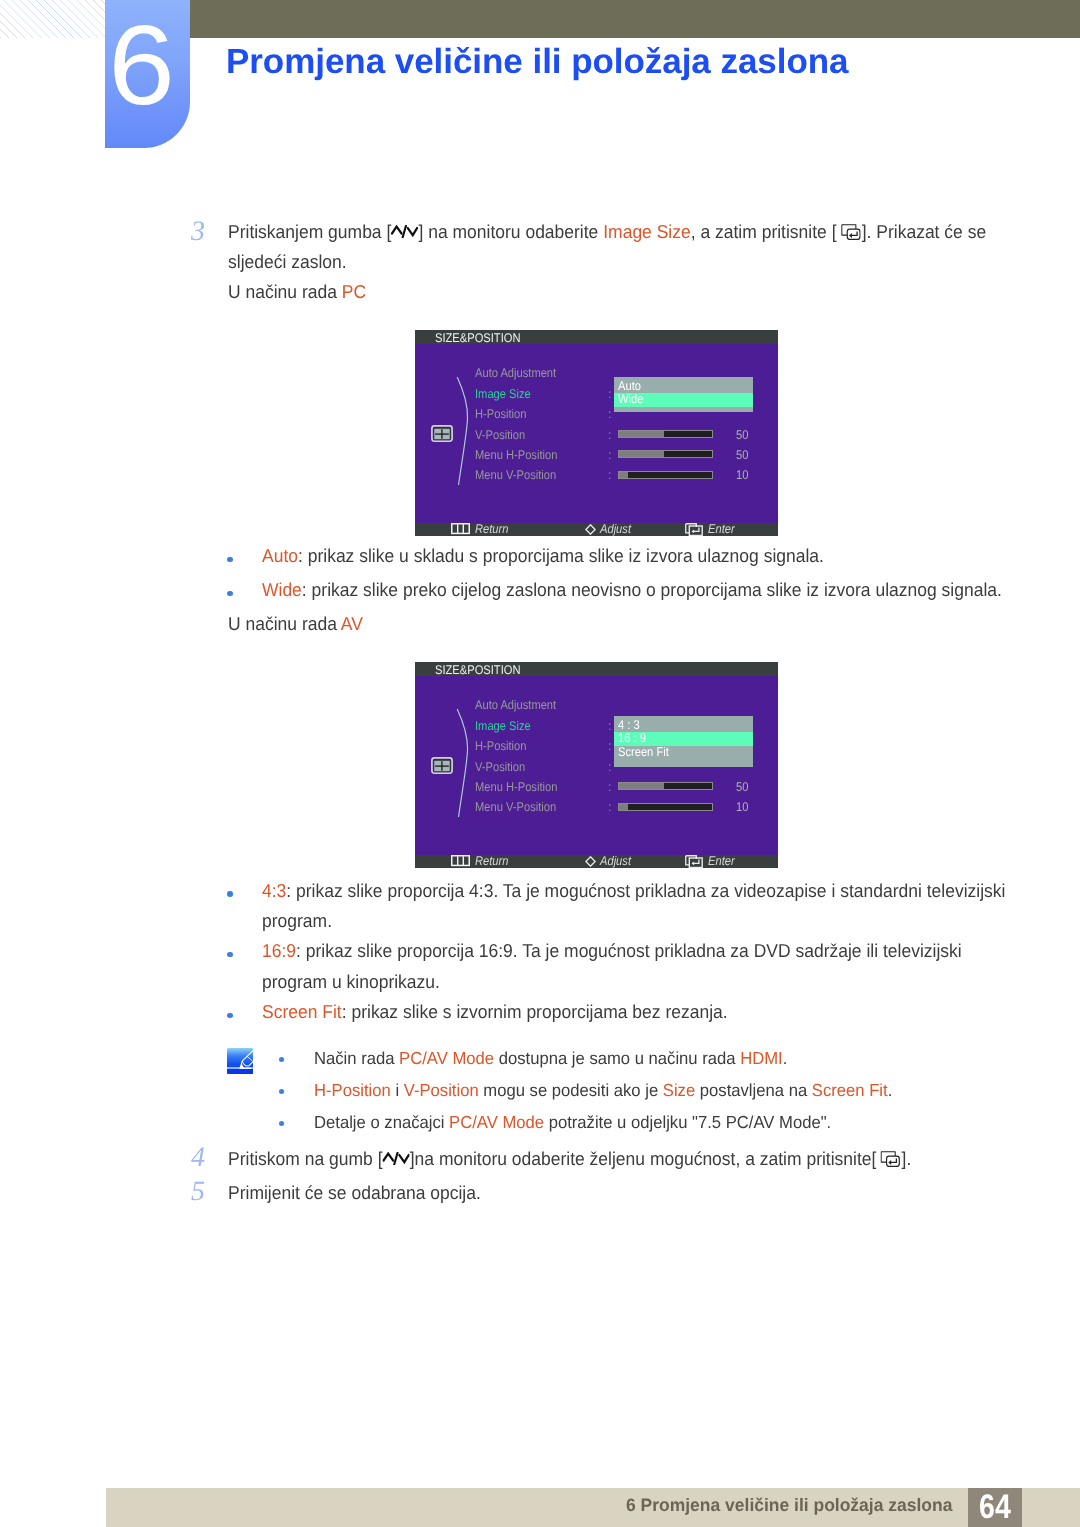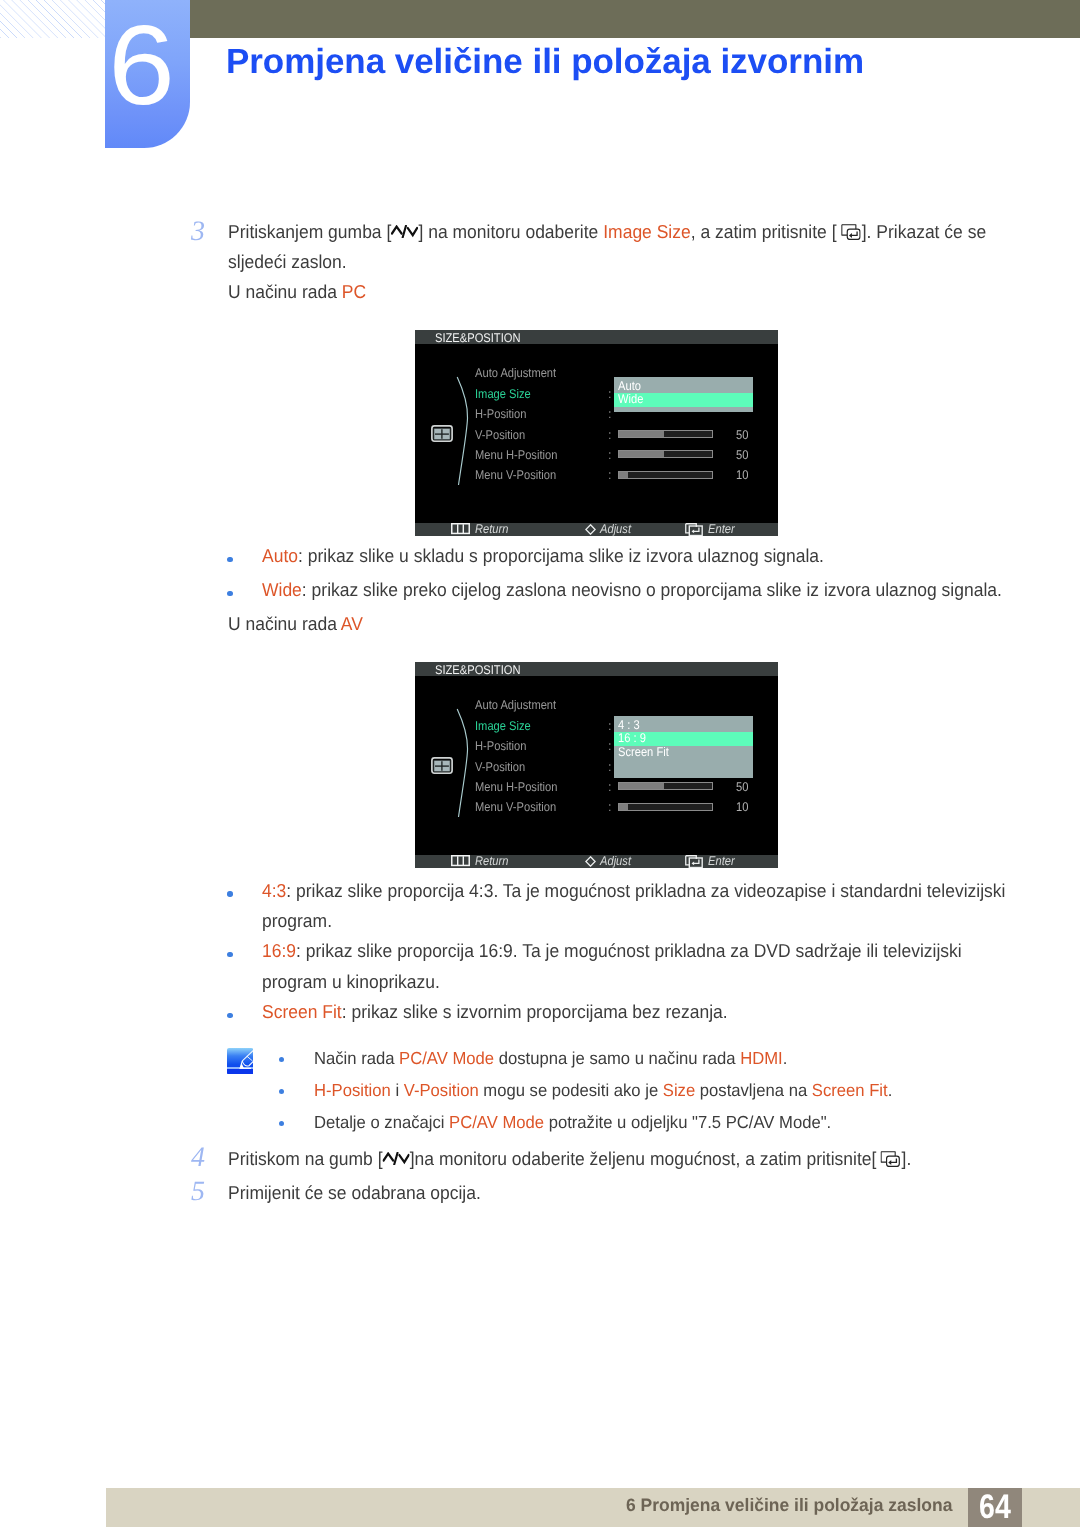--- a/index.html
+++ b/index.html
@@ -30,21 +30,21 @@
   .ln{position:absolute;color:#3c3c3c;font-size:18.7px;white-space:nowrap;
       transform:scaleX(0.936);transform-origin:0 0;}
   .or{color:#dd5528;}
   .bu{position:absolute;width:5.4px;height:5.4px;border-radius:50%;background:#3d7fe0;}
   .nbu{position:absolute;width:5.2px;height:5.2px;border-radius:50%;background:#3d7fe0;}
   .noteicon{position:absolute;width:26.3px;height:26.3px;line-height:0;}
   .ic-updown{display:inline-block;width:29px;height:13.4px;position:relative;top:-1.5px;line-height:0;}
   .ic-enter{display:inline-block;width:21px;height:16px;position:relative;top:-1.0px;margin-left:4.5px;margin-right:1.4px;line-height:0;}
 
   
-  .osd{position:absolute;width:363px;height:206px;background:#000000;}
+  .osd{position:absolute;width:363px;height:206px;background:#4c1d95;}
   .osd .ttl{position:absolute;left:0;top:0;width:363px;height:13.5px;
        background:#393e3e;color:#f2f3f3;font-size:12.6px;line-height:16.6px;
        padding-left:19.6px;box-sizing:border-box;}
   .osd .ttl span{display:inline-block;transform:scaleX(0.885);transform-origin:0 0;}
   .osd .bot{position:absolute;left:0;bottom:0;width:363px;height:13.5px;background:#393e3e;font-style:italic;}
   .osd .bot b{position:absolute;color:#d5d8d8;font-size:12.6px;font-weight:400;line-height:13px;
       transform:scaleX(0.885);transform-origin:0 0;}
   .mi{position:absolute;font-size:12.6px;color:#989898;white-space:nowrap;line-height:12.6px;
       transform:scaleX(0.885);transform-origin:0 0;}
   .mi.sel{color:#2ad296;}
@@ -71,21 +71,21 @@
 </head>
 <body>
 
 <div class="page">
 
   <div class="hatch"></div>
   <div class="olivebar"></div>
   <div class="chaptab">
     <div class="chapnum">6</div>
   </div>
-  <div class="chaptitle">Promjena veličine ili položaja izvornim</div>
+  <div class="chaptitle">Promjena veličine ili položaja zaslona</div>
 
   <div class="step" style="left:191px;top:218.1px">3</div>
 
   <div class="ln" style="left:228px;top:221.2px"><span>Pritiskanjem gumba [</span><span class="ic-updown"><svg width="29" height="13.4" viewBox="0 0 29 13.4" aria-hidden="true">
           <path d="M1.2 8.5 L6.1 1.6 L11.4 8.5" fill="none" stroke="#111" stroke-width="2.35" stroke-linecap="round" stroke-linejoin="miter"></path>
           <path d="M16.1 0.9 L12.6 12.5" fill="none" stroke="#111" stroke-width="2.25" stroke-linecap="round"></path>
           <path d="M18.1 3.1 L23.4 10.2 L28.0 3.1" fill="none" stroke="#111" stroke-width="2.35" stroke-linecap="round" stroke-linejoin="miter"></path>
         </svg></span><span>] na monitoru odaberite </span><span class="or">Image Size</span><span>, a zatim pritisnite [</span><span class="ic-enter"><svg width="21" height="16" viewBox="0 0 21 16" aria-hidden="true">
           <path d="M0.8 0.7 H15.8 V5.6" fill="none" stroke="#222" stroke-width="1.15" stroke-linejoin="round"></path>
           <path d="M0.8 0.7 V11.1 H7.1" fill="none" stroke="#222" stroke-width="1.15" stroke-linejoin="round"></path>
@@ -181,21 +181,21 @@
       <div class="mi sel" style="left:60.2px;top:57.7px">Image Size</div>
       <div class="mi" style="left:60.2px;top:78.1px">H-Position</div>
       <div class="mi" style="left:60.2px;top:98.5px">V-Position</div>
       <div class="mi" style="left:60.2px;top:118.9px">Menu H-Position</div>
       <div class="mi" style="left:60.2px;top:139.3px">Menu V-Position</div>
       <div class="cl" style="left:193px;top:57.7px">:</div>
       <div class="cl" style="left:193px;top:78.1px">:</div>
       <div class="cl" style="left:193px;top:98.5px">:</div>
       <div class="cl" style="left:193px;top:118.9px">:</div>
       <div class="cl" style="left:193px;top:139.3px">:</div>
-      <div class="opts" style="left:199.2px;top:54.3px;width:138.6px;padding-bottom:19px">
+      <div class="opts" style="left:199.2px;top:54.3px;width:138.6px;padding-bottom:8px">
         <div><span>4 : 3</span></div>
         <div class="on"><span>16 : 9</span></div>
         <div><span>Screen Fit</span></div>
       </div>
       <div class="bar" style="left:203.1px;top:120.2px;width:94.5px">
         <i style="width:49%"></i>
       </div>
       <div class="vv" style="left:320.6px;top:118.9px">50</div>
       <div class="bar" style="left:203.1px;top:140.60000000000002px;width:94.5px">
         <i style="width:9.8%"></i>

